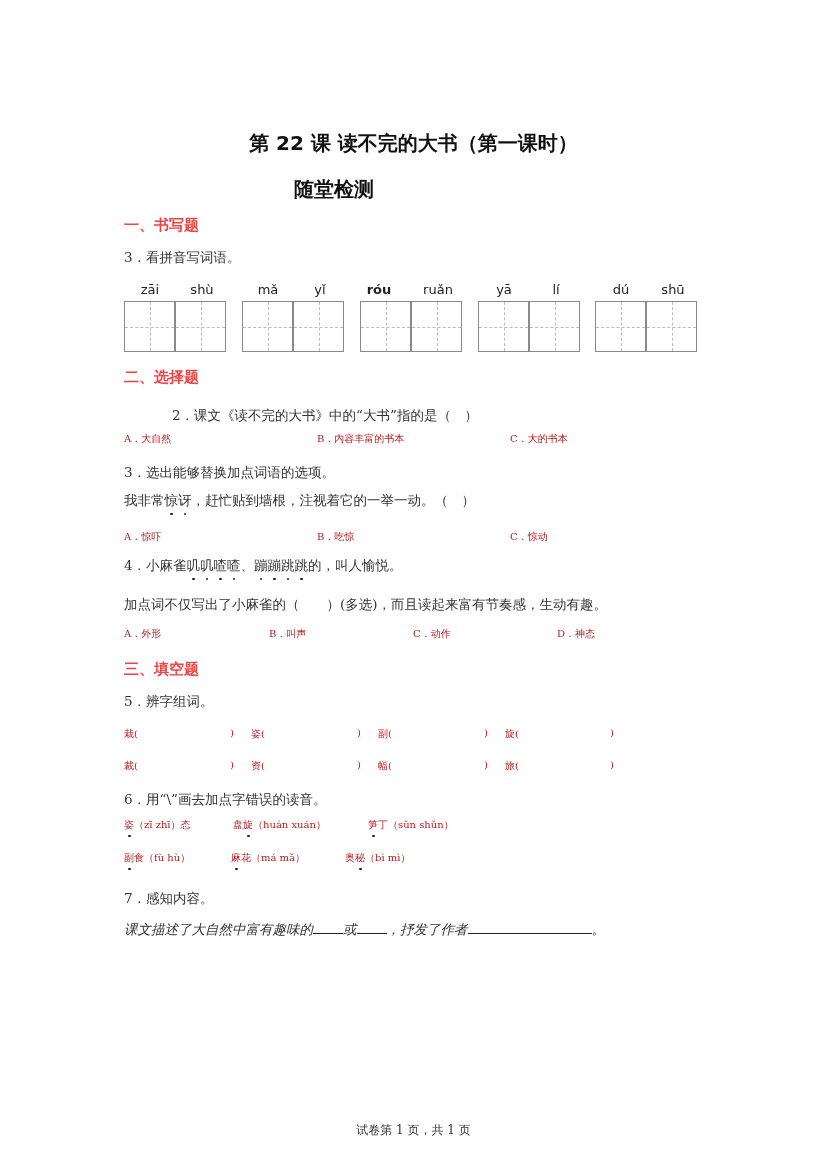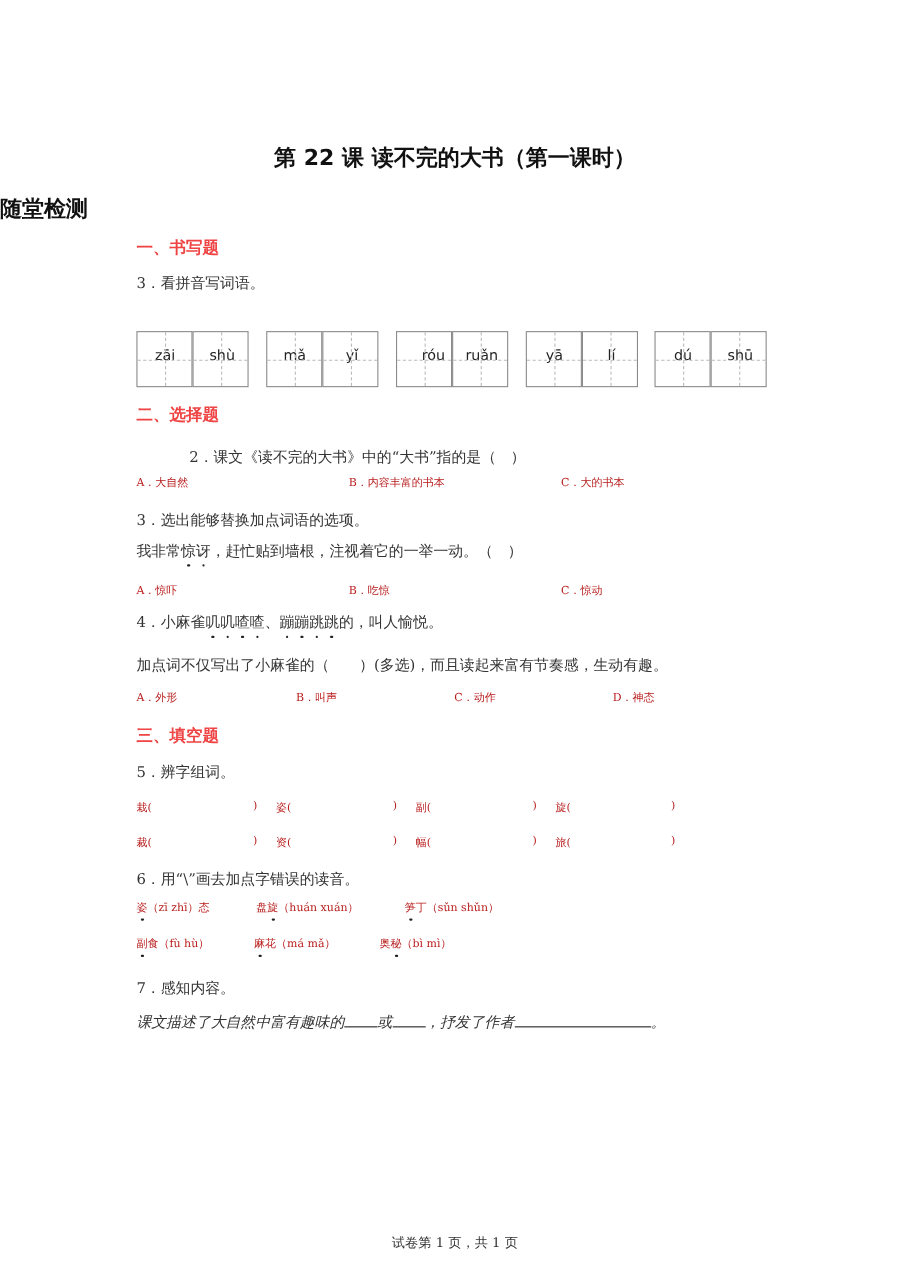--- a/index.html
+++ b/index.html
@@ -8,34 +8,34 @@
       font-family: "DejaVu Serif", "Liberation Serif", serif;
       color: #222;
     }
     .abs { position: absolute; white-space: nowrap; }
     .title {
       left: 0; width: 827px; text-align: center; top: 130px;
       font-size: 20px; font-weight: bold; color: #111;
       font-family: "DejaVu Sans", "Liberation Sans", sans-serif;
     }
     .subtitle {
-      left: 0; width: 668px; top: 176px;
+      left: 0; width: 668px; text-align: center; top: 176px;
       font-size: 20px; font-weight: bold; color: #111;
       font-family: "DejaVu Sans", "Liberation Sans", sans-serif;
     }
     .section {
       font-size: 15px; font-weight: bold; color: #ef4444;
       font-family: "DejaVu Sans", "Liberation Sans", sans-serif;
       left: 124px;
     }
     .q { font-size: 13.5px; left: 124px; color: #333; }
     .opt { font-size: 10px; color: #b91c1c; }
     .pinyin {
       font-family: "DejaVu Sans", "Liberation Sans", sans-serif;
-      font-size: 13px; color: #222; text-align: center; width: 52px; margin-top: 34px;
+      font-size: 13px; color: #222; text-align: center; width: 52px;
     }
     .grid-box {
       position: absolute; width: 51px; height: 51px;
       border: 1.5px solid #8a8a8a; box-sizing: border-box;
     }
     .grid-box::before {
       content: ""; position: absolute; left: 50%; top: 0; bottom: 0;
       border-left: 1px dashed #bbb;
     }
     .grid-box::after {
@@ -66,21 +66,21 @@
   <div class="abs pinyin" style="left:124px; top:282px;">zāi</div>
   <div class="abs pinyin" style="left:176px; top:282px;">shù</div>
   <div class="grid-box" style="left:124px; top:301px;"></div>
   <div class="grid-box" style="left:175px; top:301px;"></div>
 
   <div class="abs pinyin" style="left:242px; top:282px;">mǎ</div>
   <div class="abs pinyin" style="left:294px; top:282px;">yǐ</div>
   <div class="grid-box" style="left:242px; top:301px;"></div>
   <div class="grid-box" style="left:293px; top:301px;"></div>
 
-  <div class="abs pinyin" style="left:368px; top:282px;">róu</div>
+  <div class="abs pinyin" style="left:353px; top:282px;font-weight:bold;">róu</div>
   <div class="abs pinyin" style="left:412px; top:282px;">ruǎn</div>
   <div class="grid-box" style="left:360px; top:301px;"></div>
   <div class="grid-box" style="left:411px; top:301px;"></div>
 
   <div class="abs pinyin" style="left:478px; top:282px;">yā</div>
   <div class="abs pinyin" style="left:530px; top:282px;">lí</div>
   <div class="grid-box" style="left:478px; top:301px;"></div>
   <div class="grid-box" style="left:529px; top:301px;"></div>
 
   <div class="abs pinyin" style="left:595px; top:282px;">dú</div>

